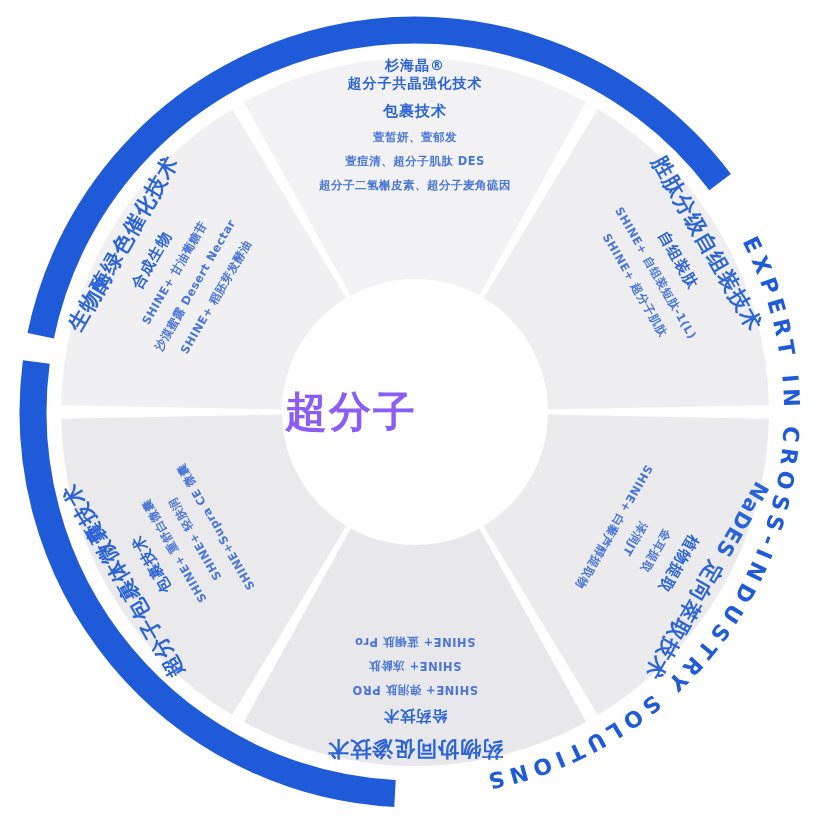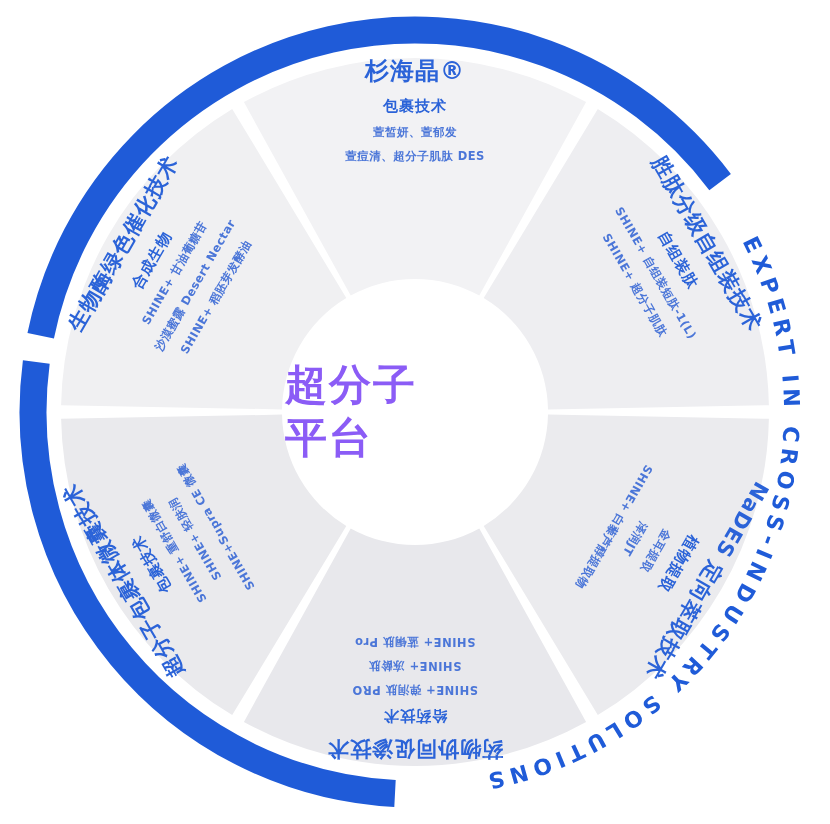--- a/index.html
+++ b/index.html
@@ -7,21 +7,21 @@
   .stage{position:relative;width:830px;height:824px;overflow:hidden;background:#ffffff;}
   .wheel-svg{position:absolute;left:0;top:0;}
   .arc-stroke{fill:none;stroke:#1f5bd8;stroke-width:27;stroke-linecap:butt;}
   .arc-label{font-family:"DejaVu Sans","Liberation Sans",sans-serif;font-weight:bold;
              font-size:22px;letter-spacing:5.5px;fill:#1f5bd8;}
   .segment{position:absolute;left:415px;top:412px;width:420px;height:204px;
            margin-left:-210px;margin-top:-102px;
            display:flex;flex-direction:column;align-items:center;text-align:center;
            pointer-events:none;}
   .seg-title{font-size:21px;font-weight:bold;color:#2b63d8;line-height:1.3;letter-spacing:1px;}
-  .seg-title.big{font-size:24px;}
+  .seg-title.big{font-size:14px;}
   .seg-subtitle{font-size:15px;font-weight:bold;color:#2b63d8;margin-top:10px;letter-spacing:1px;}
   .seg-item{font-size:11.5px;font-weight:600;color:#4b76d8;margin-top:9px;letter-spacing:.5px;}
   .center-label{position:absolute;left:415px;top:412px;width:260px;margin-left:-130px;
                 transform:translateY(-50%);text-align:left;
                 font-size:42px;font-weight:bold;color:#8b5cf6;line-height:1.26;letter-spacing:2px;}
 </style>
 </head>
 <body>
 
 <div class="stage">
@@ -39,23 +39,25 @@
     <path class="arc-stroke" d="M40.7 335.8 A382 382 0 0 1 720.1 182.1"></path>
 
     <path id="arcTextPath" fill="none" d="M720.9 205.7 A369 369 0 0 1 440.8 780.1"></path>
     <text class="arc-label">
       <textPath href="#arcTextPath" xlink:href="#arcTextPath" startOffset="50%" text-anchor="middle">EXPERT IN CROSS-INDUSTRY SOLUTIONS</textPath>
     </text>
   </svg>
 
   <div class="segment" style="transform:rotate(0deg) translateY(-254px);">
     <div class="seg-title big">杉海晶®</div>
+    <div class="seg-title big">超分子共晶强化技术</div>
     <div class="seg-subtitle">包裹技术</div>
     <div class="seg-item">萱皙妍、萱郁发</div>
     <div class="seg-item">萱痘清、超分子肌肽 DES</div>
+    <div class="seg-item">超分子二氢槲皮素、超分子麦角硫因</div>
   </div>
 
   <div class="segment" style="transform:rotate(60deg) translateY(-248px);">
     <div class="seg-title">胜肽分级自组装技术</div>
     <div class="seg-subtitle">自组装肽</div>
     <div class="seg-item">SHINE+ 自组装短肽-1(L)</div>
     <div class="seg-item">SHINE+ 超分子肌肽</div>
   </div>
 
   <div class="segment" style="transform:rotate(120deg) translateY(-248px);">
@@ -85,16 +87,15 @@
   <div class="segment" style="transform:rotate(300deg) translateY(-248px);">
     <div class="seg-title">生物酶绿色催化技术</div>
     <div class="seg-subtitle">合成生物</div>
     <div class="seg-item">SHINE+ 甘油葡糖苷</div>
     <div class="seg-item">沙漠蜜露 Desert Nectar</div>
     <div class="seg-item">SHINE+ 稻胚芽发酵油</div>
   </div>
 
   <div class="center-label">
     <div>超分子</div>
-    <div>平台</div>
   </div>
 
 </div>
 
 </body></html>

